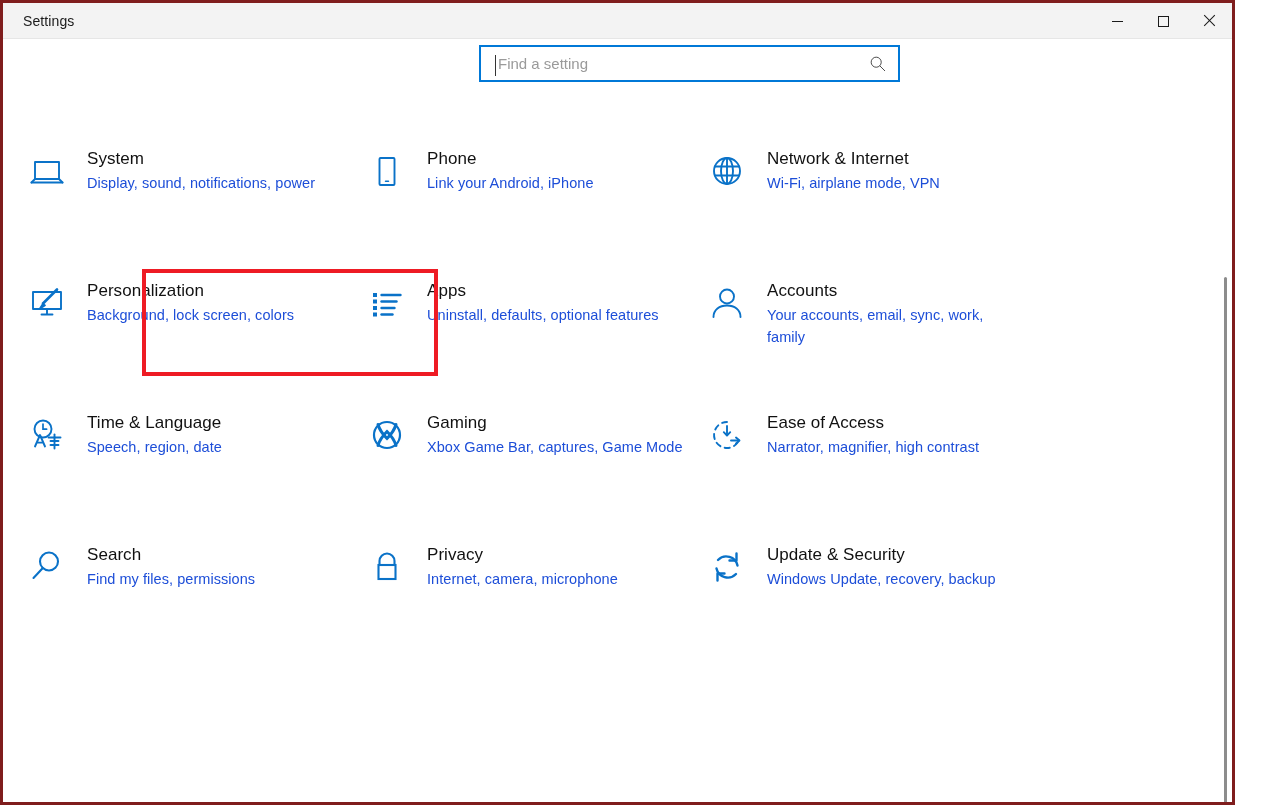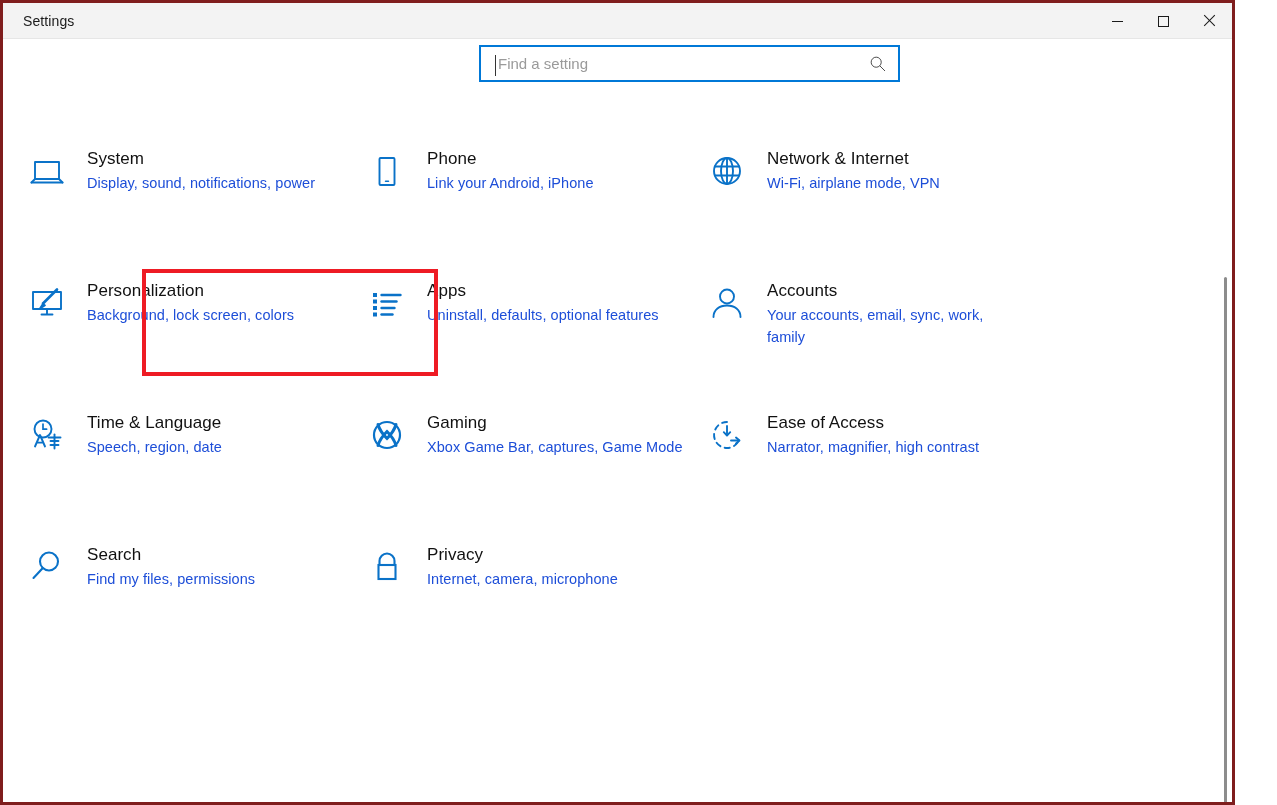--- a/index.html
+++ b/index.html
@@ -354,20 +354,34 @@
           <path d="M14.5 20v-4a7.5 7.5 0 0 1 15 0v4" stroke-linecap="round"></path>
           <rect x="13.5" y="20" width="17" height="14"></rect>
         </svg>
       </span>
       <div class="tile-text">
         <div class="tile-title">Privacy</div>
         <div class="tile-desc">Internet, camera, microphone</div>
       </div>
     </div>
 
+    <div class="tile">
+      <span class="tile-icon">
+        <svg width="44" height="44" viewBox="0 0 44 44" fill="none" stroke="#0a72c8" stroke-width="2.4">
+          <path d="M32.5 20.5A11.5 11.5 0 0 0 13 15" stroke-linecap="round"></path>
+          <path d="M11.5 23.5A11.5 11.5 0 0 0 31 29" stroke-linecap="round"></path>
+          <path d="M31.5 8.5v7h-7" stroke-linecap="round" stroke-linejoin="round"></path>
+          <path d="M12.5 35.5v-7h7" stroke-linecap="round" stroke-linejoin="round"></path>
+        </svg>
+      </span>
+      <div class="tile-text">
+        <div class="tile-title">Update &amp; Security</div>
+        <div class="tile-desc">Windows Update, recovery, backup</div>
+      </div>
+    </div>
 
   </div>
 
   <div class="highlight-box" style="left: 139px; top: 266px; width: 296px; height: 107px; border-color: rgb(238, 27, 36);"></div>
 
   <div class="scrollbar-track">
     <div class="scrollbar-thumb"></div>
   </div>
 
 </div>

